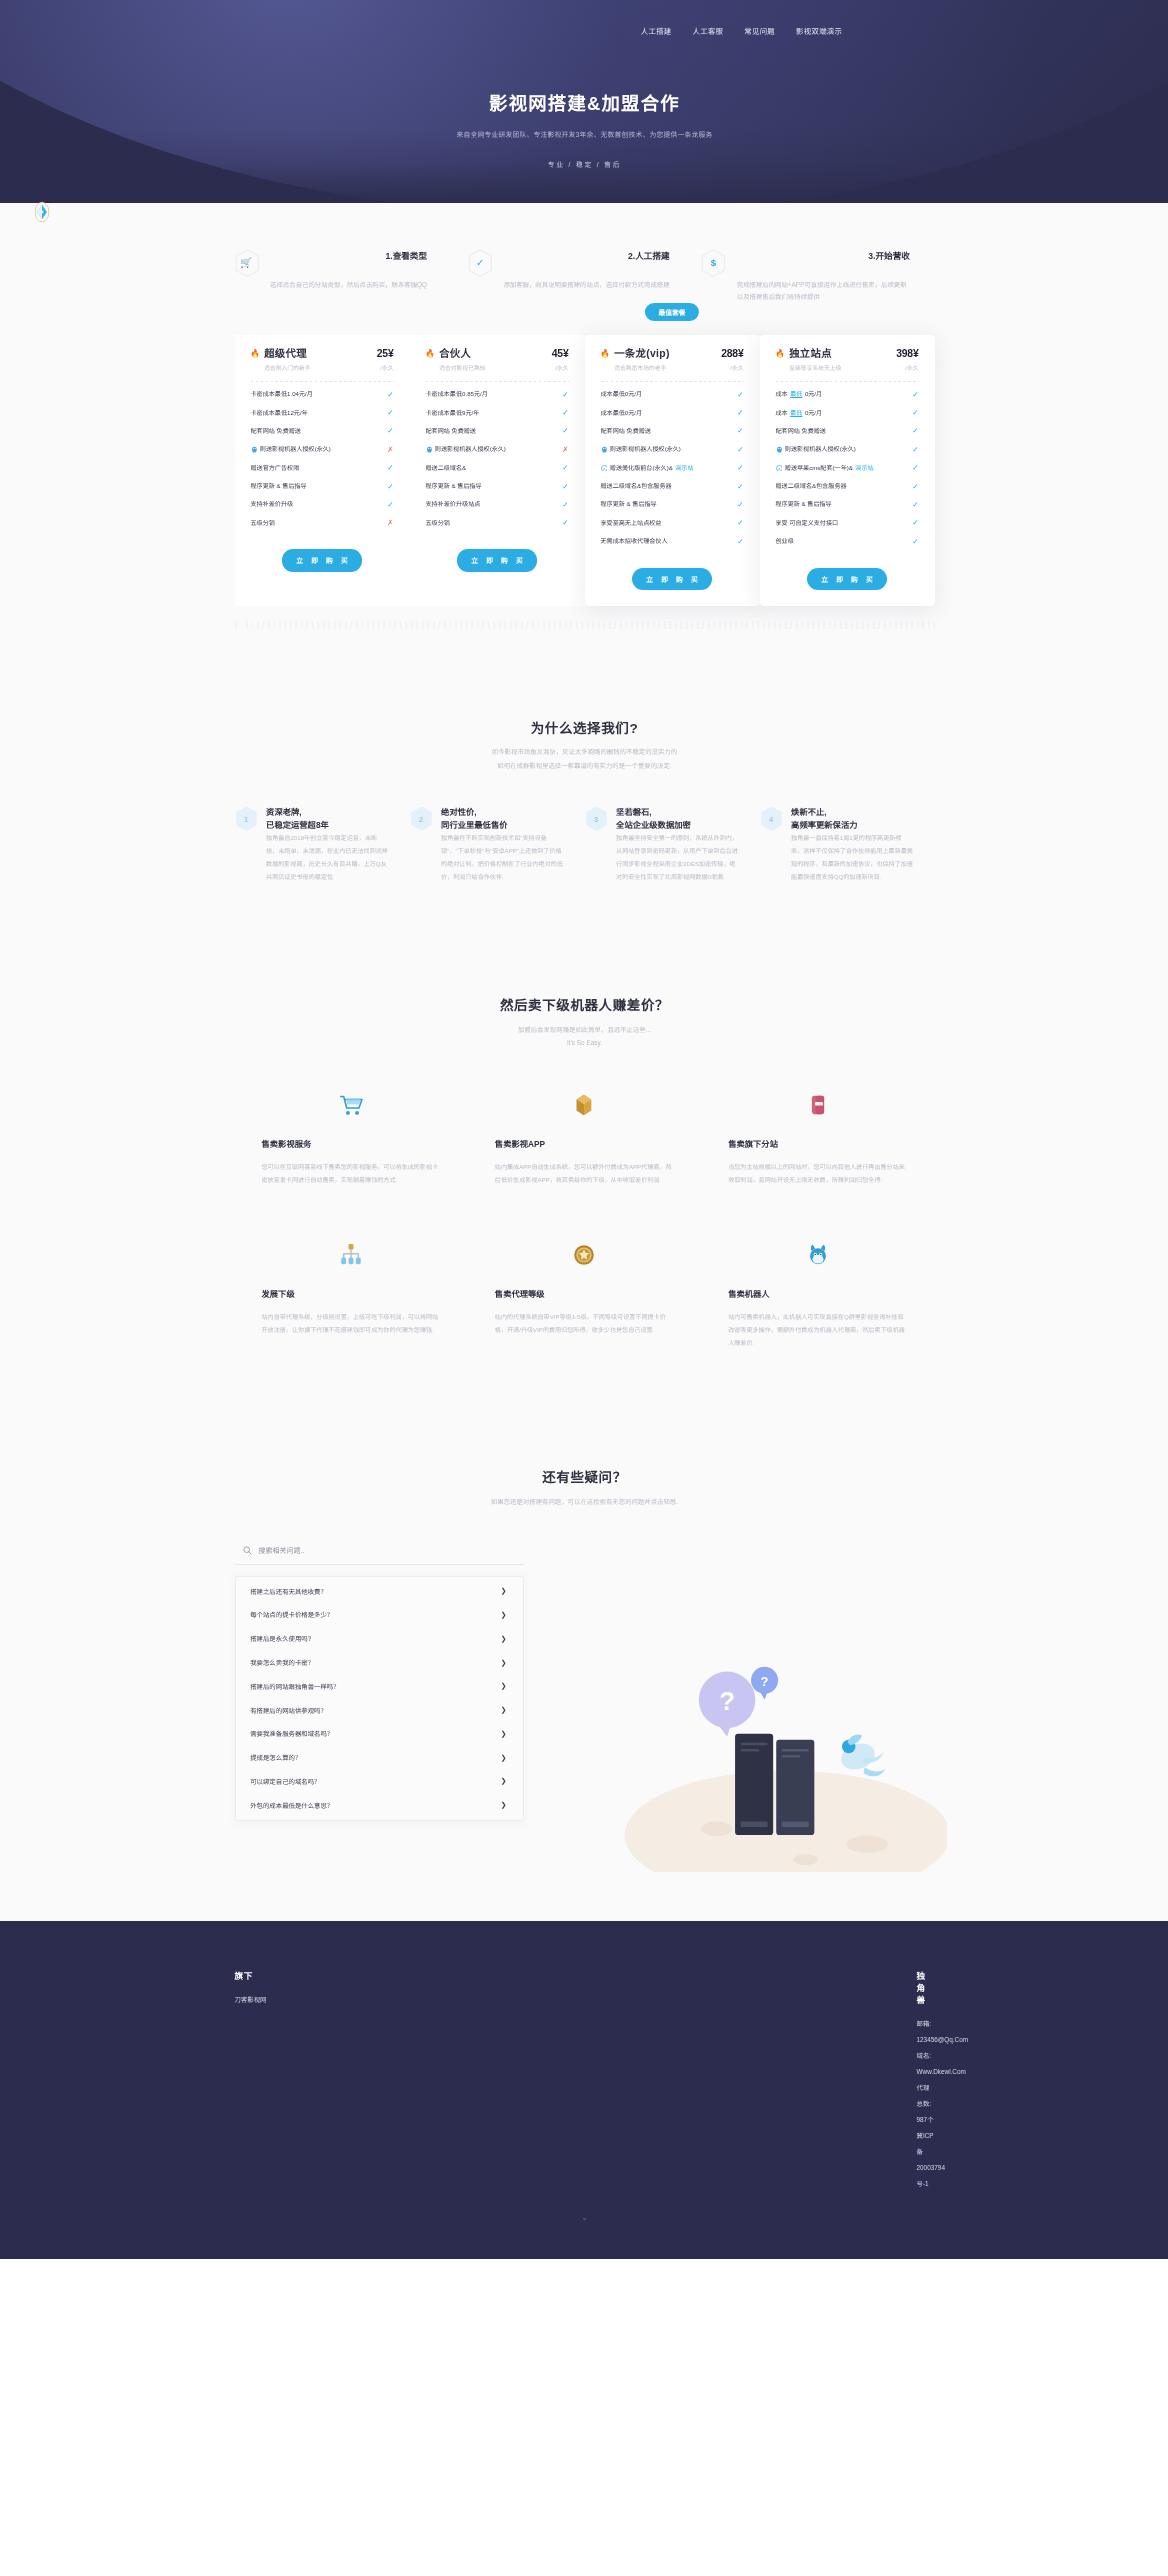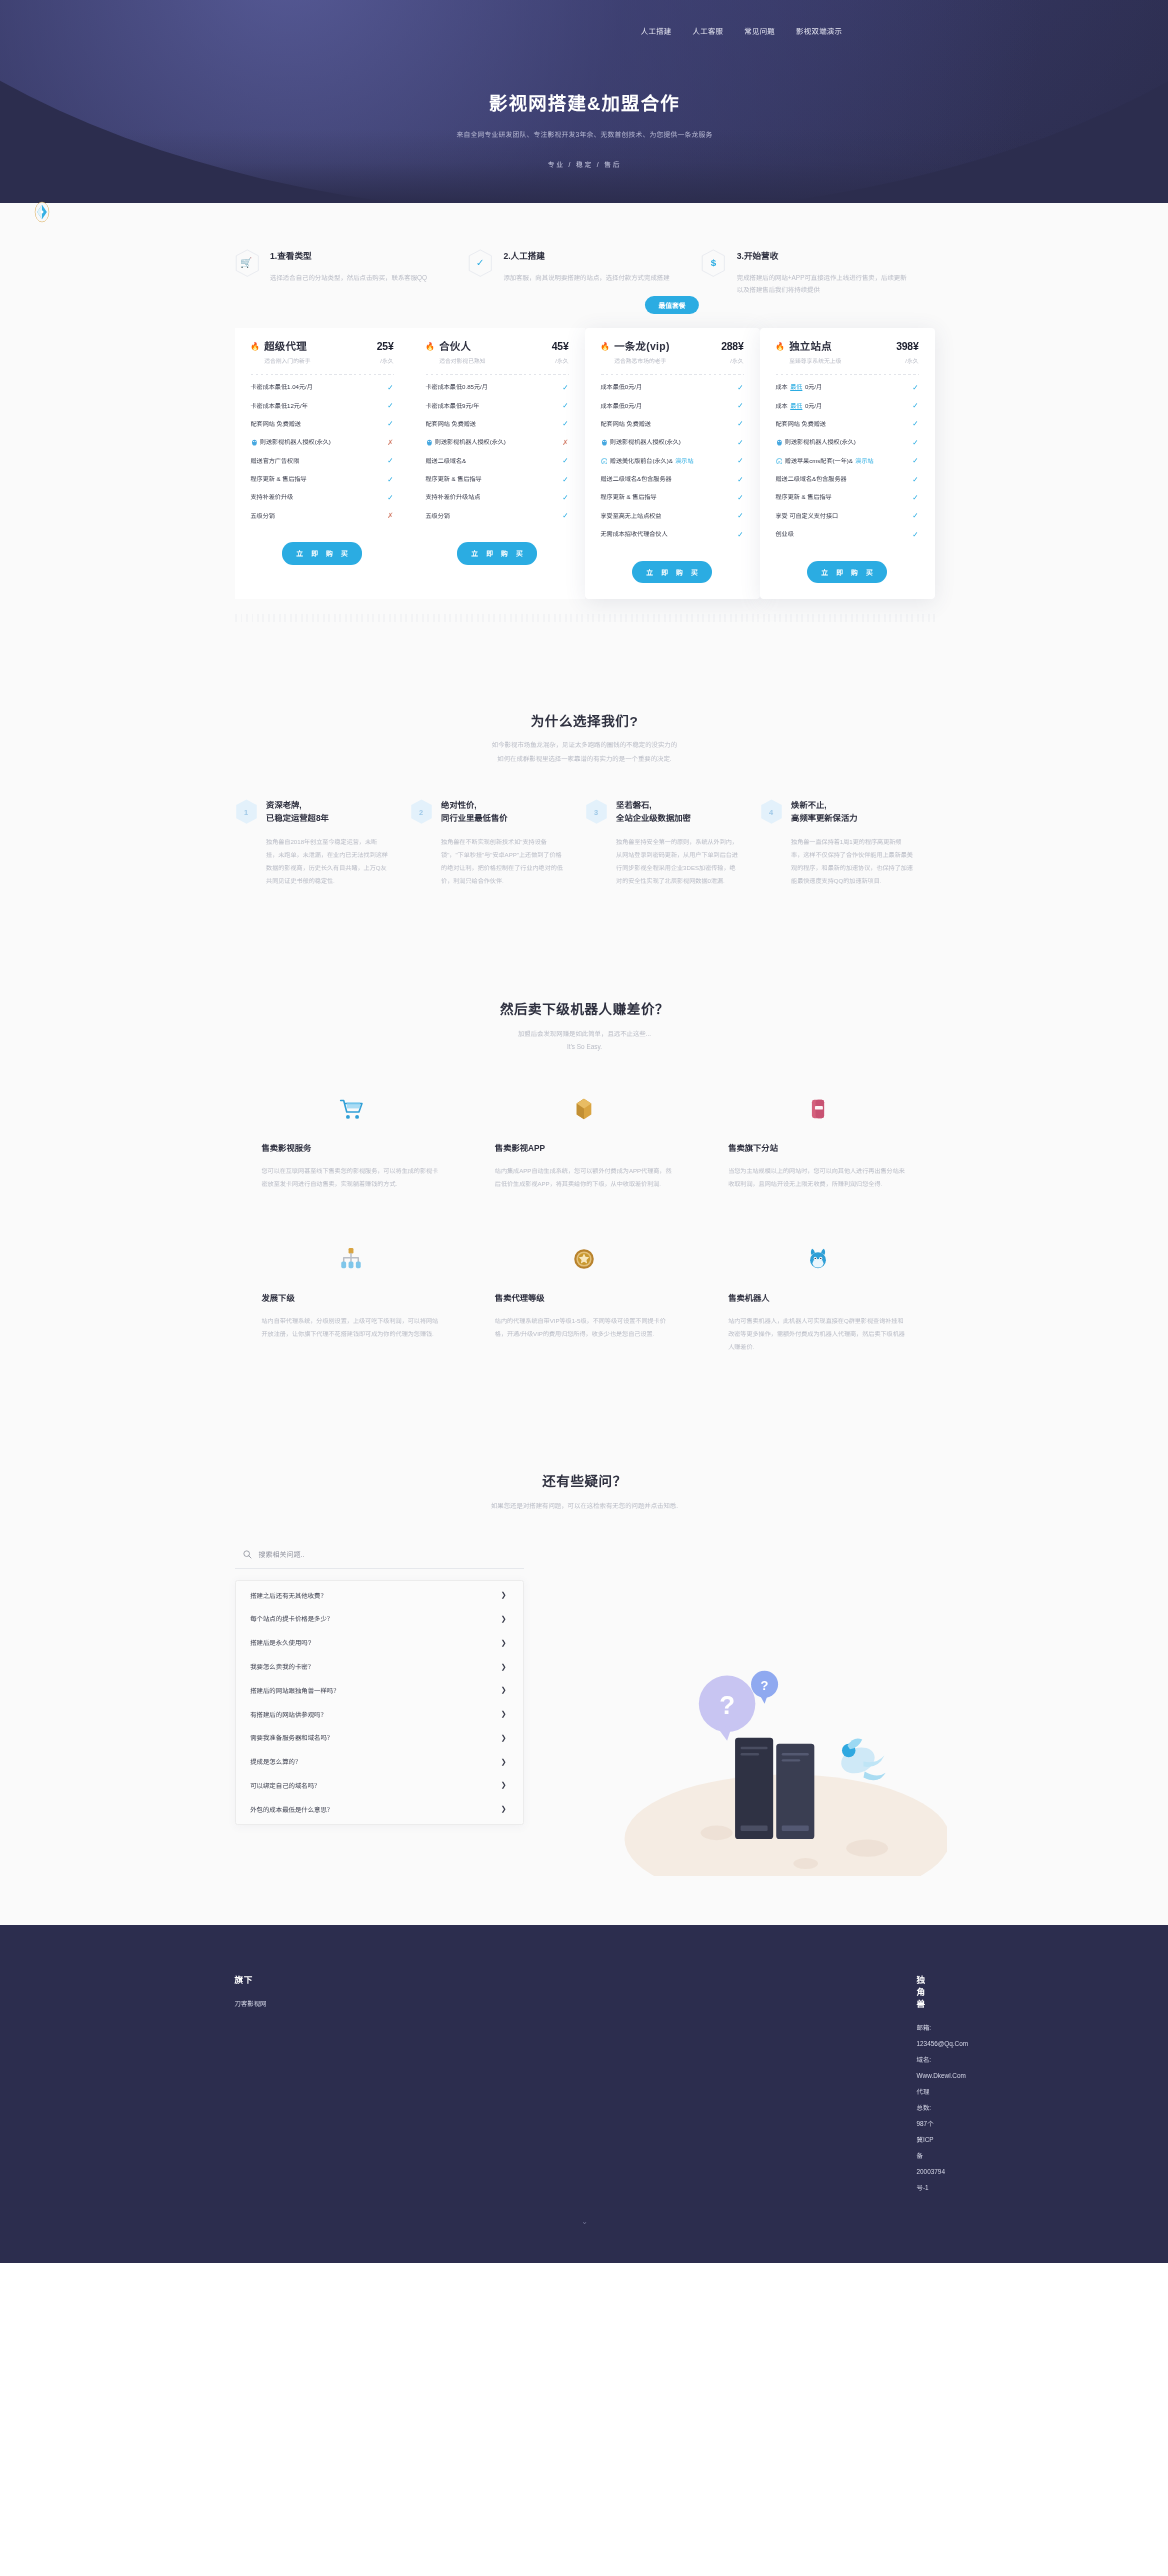--- a/index.html
+++ b/index.html
@@ -103,21 +103,21 @@
   .hexicon{
     width:24.6px;height:28px;flex:0 0 24.6px;
     display:flex;align-items:center;justify-content:center;
     position:relative;
   }
   .hexicon svg{position:absolute;inset:0;}
   .hexicon .glyph{
     position:relative;z-index:2;color:#2bace2;font-size:9.8px;line-height:1;
   }
   .step-title{
-    font-size:8.6px;font-weight:bold;color:#2f3140;margin-bottom:11px;
+    font-size:8.6px;font-weight:bold;color:#2f3140;margin-bottom:18px;text-align:right;
   }
   .step-desc{
     font-size:6.4px;color:#b9bcc6;line-height:1.85;max-width:184px;
   }
 
   
   .pricing{
     display:flex;
     margin-top:32px;
     position:relative;
@@ -216,21 +216,21 @@
   .why-section{padding-top:74px;}
   .why-grid{display:flex;margin-top:34px;}
   .why-item{flex:1;display:flex;gap:8.6px;padding-right:21px;}
   .why-num{
     width:23px;height:26px;flex:0 0 23px;position:relative;
     display:flex;align-items:center;justify-content:center;
   }
   .why-num svg{position:absolute;inset:0;}
   .why-num span{position:relative;z-index:2;color:#9fc9e8;font-size:7.4px;font-weight:bold;}
   .why-h{
-    font-size:8.3px;font-weight:bold;color:#2f3140;line-height:1.55;margin-bottom:11px;white-space:pre-line;
+    font-size:8.3px;font-weight:bold;color:#2f3140;line-height:1.55;margin-bottom:0;white-space:pre-line;
   }
   .why-p{font-size:6.1px;color:#b9bcc6;line-height:2.1;}
 
   
   .mon-section{padding-top:111px;}
   .mon-grid{
     display:flex;flex-wrap:wrap;margin-top:37px;row-gap:50px;
   }
   .mon-item{width:33.333%;padding:0 27px;}
   .mon-ico{height:37px;display:flex;align-items:center;justify-content:center;margin-bottom:13.5px;}

